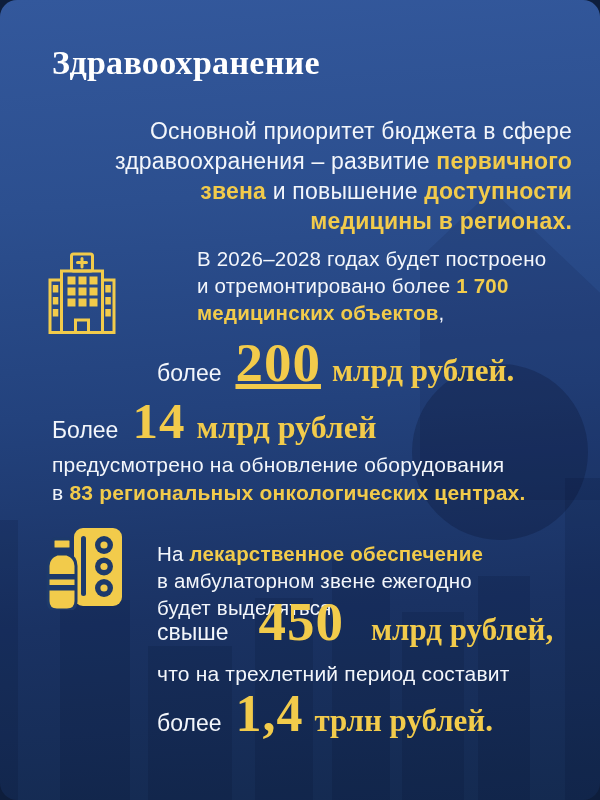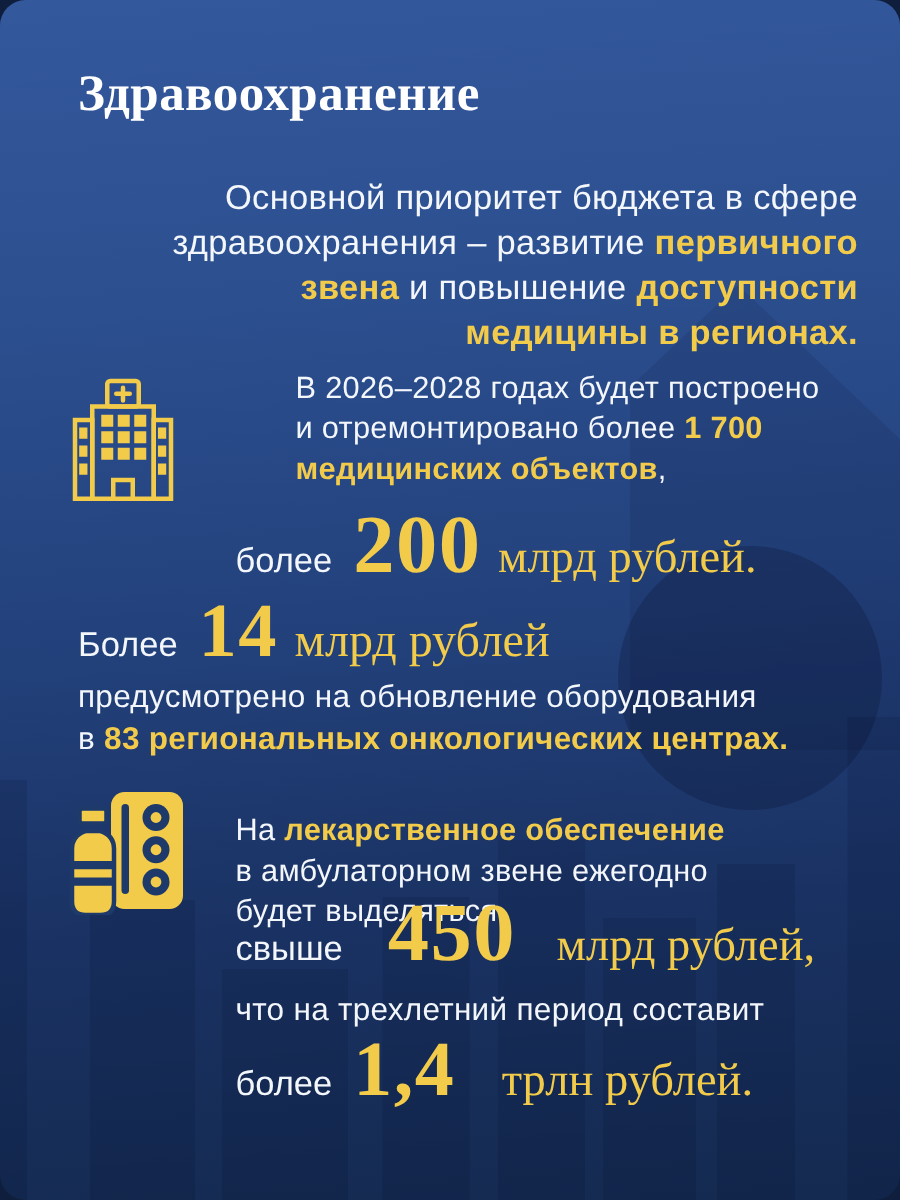--- a/index.html
+++ b/index.html
@@ -40,35 +40,35 @@
   .text3{left:157px;top:540px;width:420px;}
   .para2{left:52px;top:451px;width:540px;font-size:21px;line-height:27.5px;font-weight:500;letter-spacing:.2px;}
   .note{left:157px;top:662px;font-size:21px;font-weight:500;letter-spacing:.2px;}
   .amount{display:flex;align-items:baseline;white-space:nowrap;}
   .amount .prefix{font-size:23px;font-weight:500;color:var(--text_white);margin-right:14px;}
   .amount .num{
     font-family:"Liberation Serif",serif;font-weight:700;
     color:var(--accent_yellow);margin-right:11px;letter-spacing:1px;
   }
   .amount .suffix{
-    font-family:"Liberation Serif",serif;font-weight:400;
+    font-family:"Liberation Serif",serif;font-weight:700;
     color:var(--accent_yellow);
   }
   .amount1{left:157px;top:331px;}
-  .amount1 .num{font-size:55px;}
+  .amount1 .num{font-size:55px;text-decoration:underline;}
   .amount1 .suffix{font-size:31px;}
   .amount2{left:52px;top:392px;}
   .amount2 .num{font-size:51px;}
   .amount2 .suffix{font-size:32px;}
   .amount3{left:157px;top:590px;gap:16px;}
   .amount3 .num{font-size:55px;}
   .amount3 .suffix{font-size:31px;}
   .amount4{left:157px;top:684px;}
   .amount4 .num{font-size:52px;}
-  .amount4 .suffix{font-size:31px;margin-left:20px;}
+  .amount4 .suffix{font-size:31px;}
 </style>
 </head>
 <body>
 
 <div class="poster">
 
   <svg class="bg-shapes" viewBox="0 0 600 800" aria-hidden="true">
     <polygon points="492,190 618,310 618,500 420,500 420,258" fill="rgba(5,12,35,0.10)"></polygon>
     <circle cx="500" cy="452" r="88" fill="rgba(4,10,32,0.22)"></circle>
     <g fill="rgba(4,10,32,0.12)">

